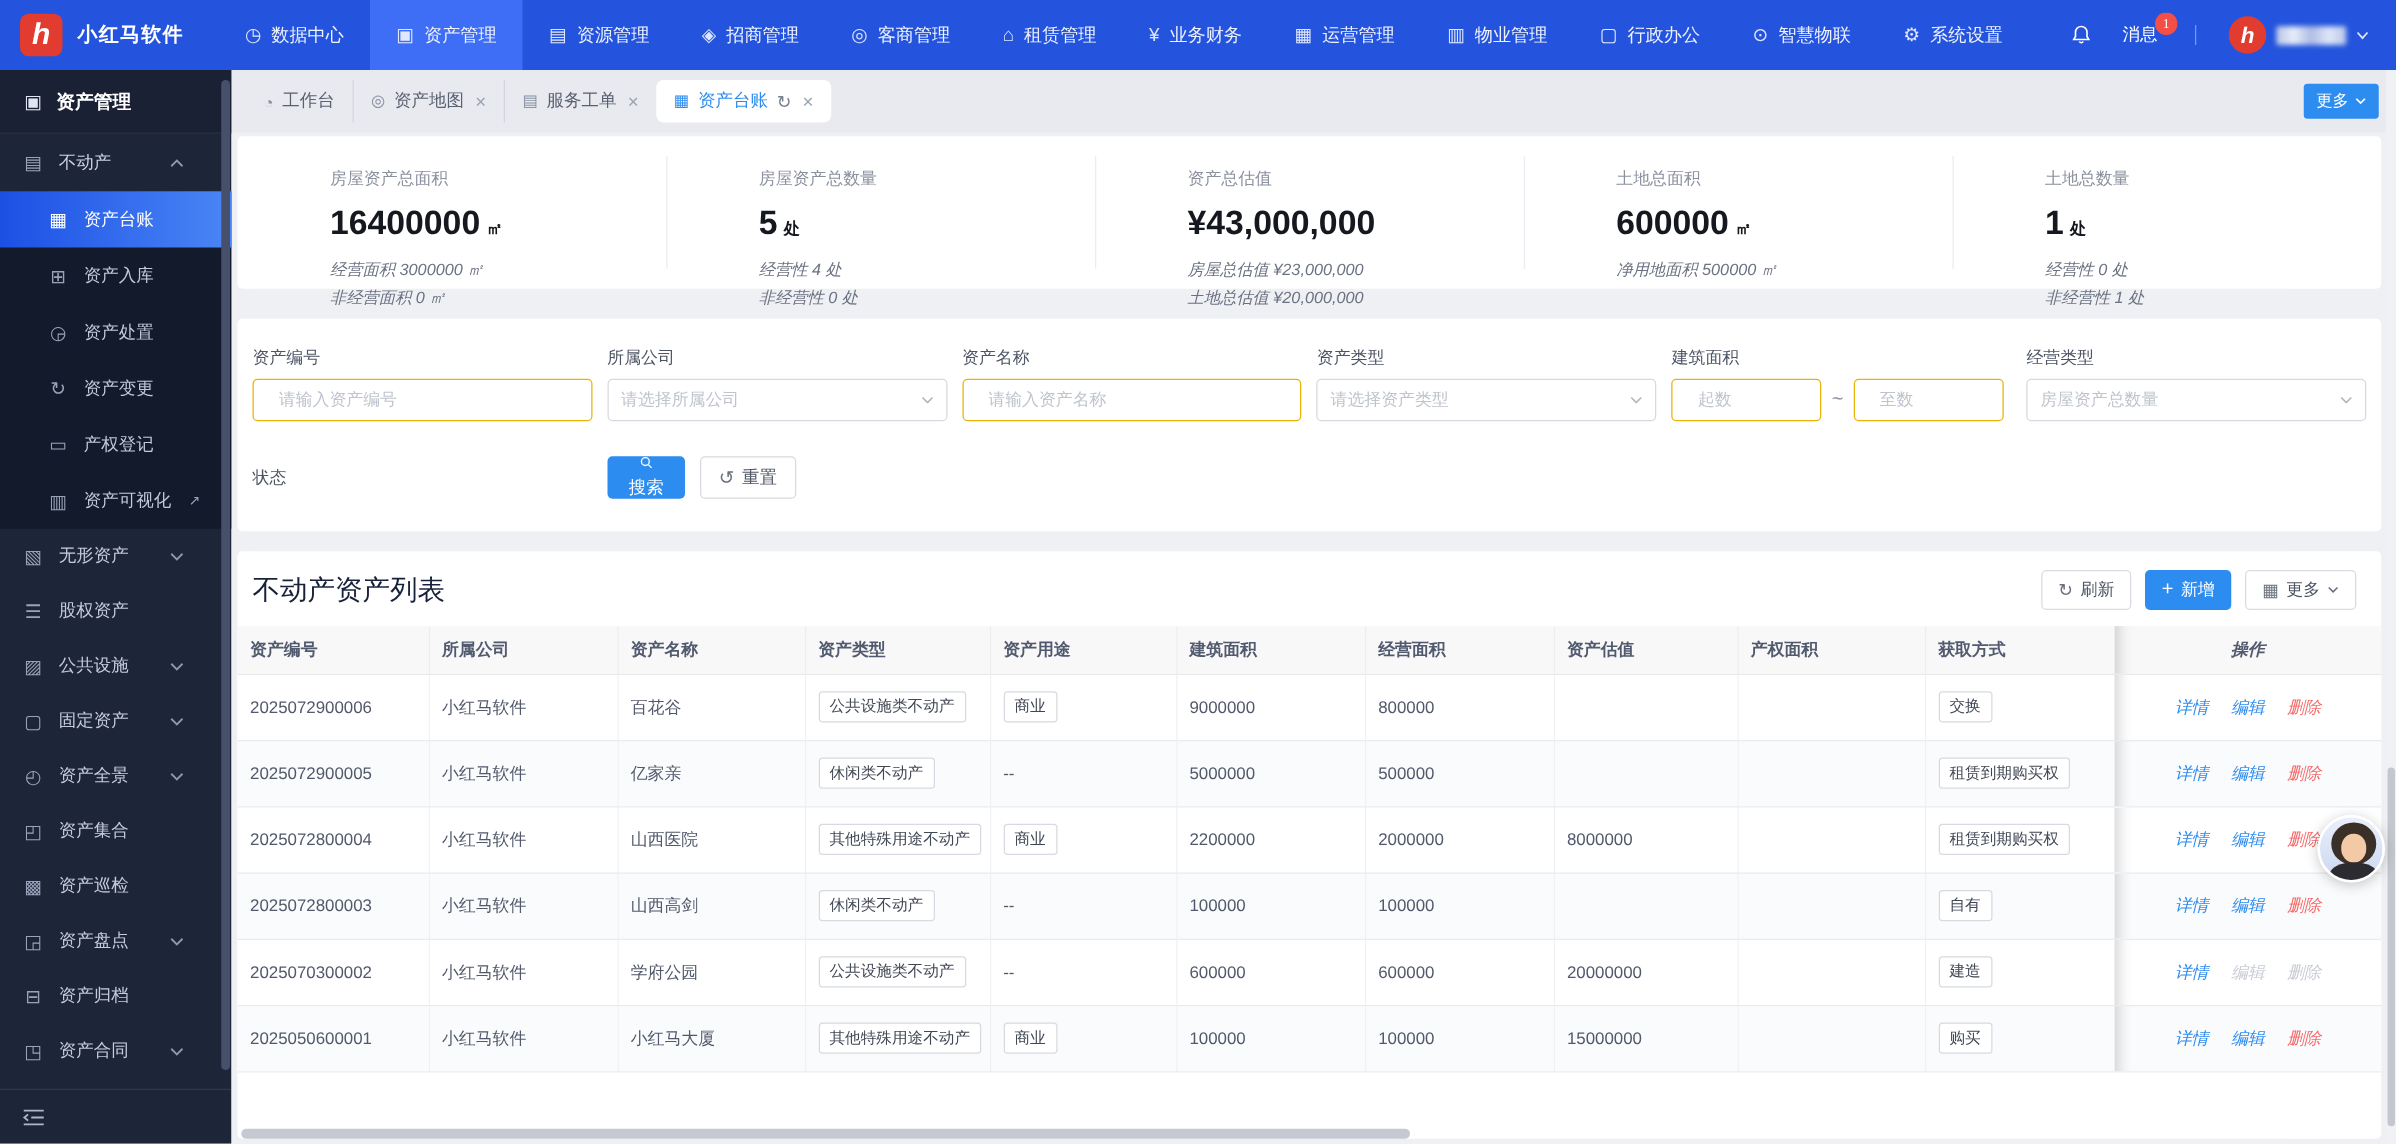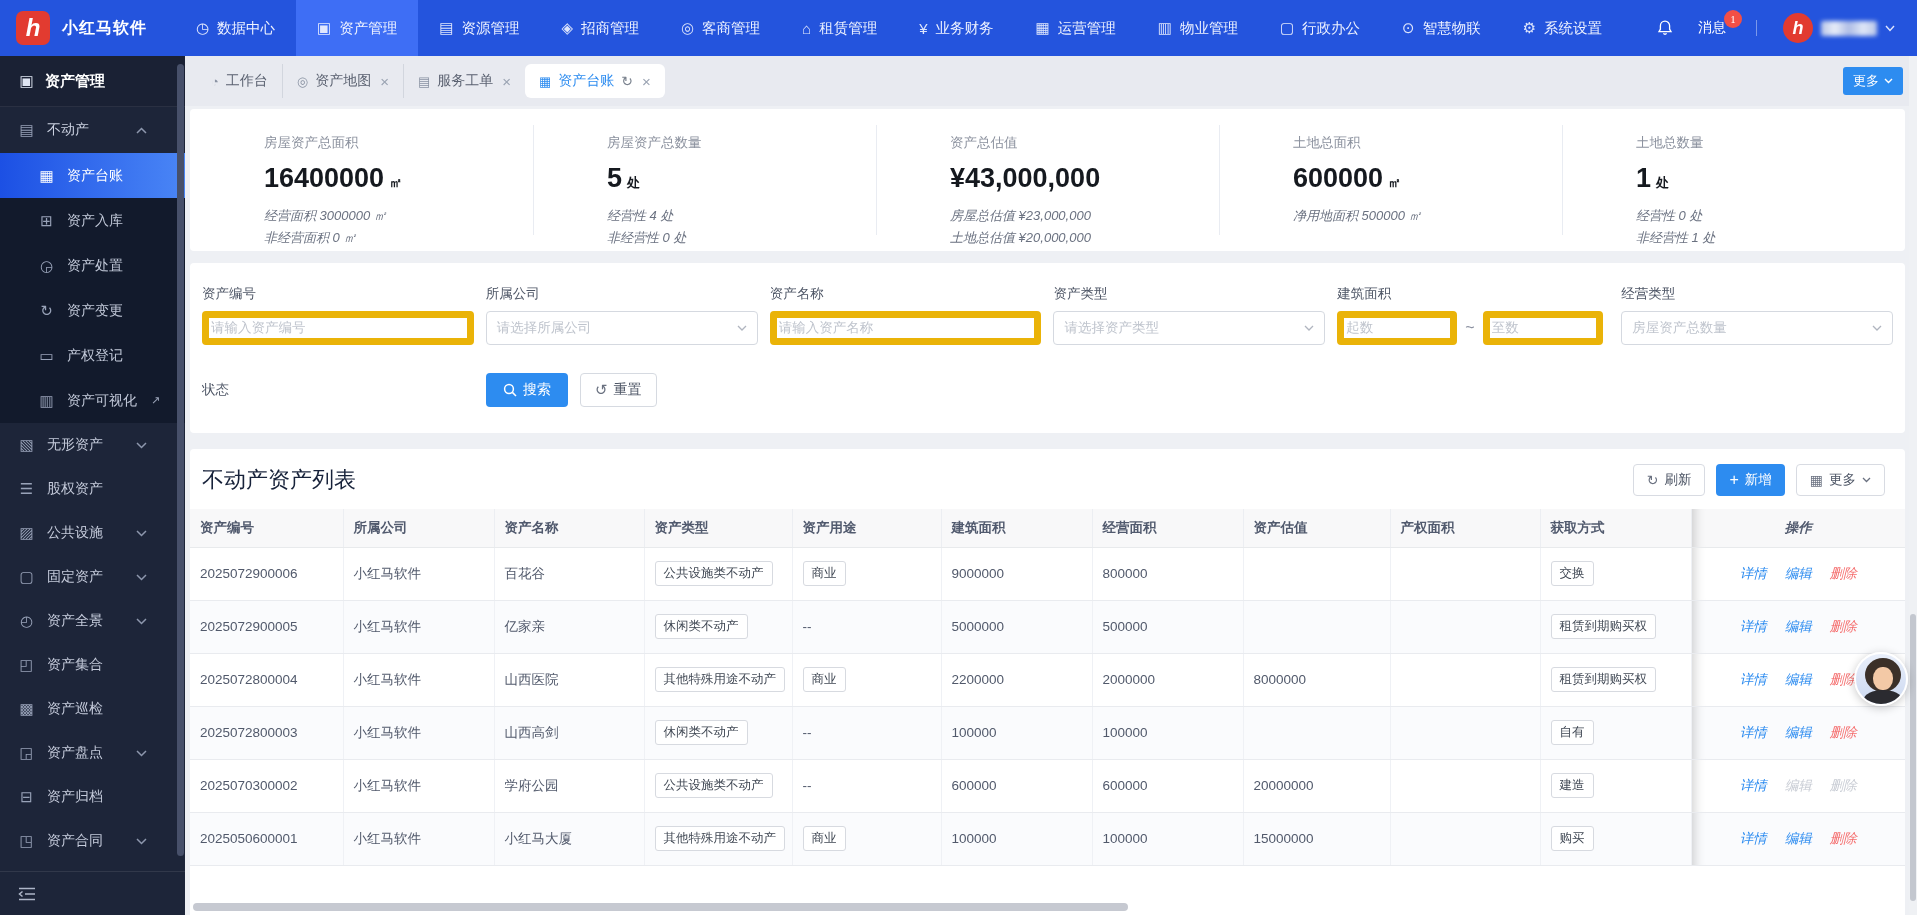--- a/index.html
+++ b/index.html
@@ -51,42 +51,42 @@
   .tab-glyph { font-size:13px; color:#8a93a3; }
   .tab.active .tab-glyph { color:#2d8cf0; }
   .tab-x { font-size:15px; color:#9aa3b2; margin-left:2px; cursor:pointer; }
   .tab-refresh { font-size:14px; color:#7a828e; cursor:pointer; }
   .tabs-more { margin-left:auto; height:28px; background:#2d8cf0; color:#fff; border:none; border-radius:3px; font-size:13px; padding:0 10px; display:flex; align-items:center; gap:5px; cursor:pointer; font-family:inherit; }
 
   .page { flex:1; position:relative; padding:3px 12px 0 5px; overflow:hidden; }
   .card { background:#fff; border-radius:4px; }
 
   
-  .stats { height:142px; display:flex; margin-bottom:12px; }
+  .stats { height:122px; display:flex; margin-bottom:24px; }
   .stat { flex:1; padding:25px 0 0 74px; position:relative; }
   .stat + .stat::before { content:''; position:absolute; left:0; top:16px; bottom:16px; width:1px; background:#e9ecf2; }
   .stat-label { font-size:13.5px; color:#8b919e; }
   .stat-value { margin-top:11px; font-size:27px; font-weight:700; color:#15191f; }
   .stat-unit { font-size:13px; font-weight:700; margin-left:5px; }
   .stat-subs { margin-top:11px; font-size:13px; color:#6a7180; line-height:22px;font-style:italic; }
 
   
   .filters { padding:22px 12px 26px 12px; margin-bottom:16px; }
   .f-row { display:flex; gap:12px; }
   .f-row2 { margin-top:28px; display:flex; gap:12px; align-items:flex-end; }
   .f-field { width:272px; }
   .f-label { font-size:13.5px; color:#4d5565; margin-bottom:8px; }
-  .f-input { width:100%; height:34px; border:7px solid #eab308; border-radius:4px; padding:0 2px; font-size:13.5px; color:#333; font-family:Liberation Serif, serif; outline:none; }
+  .f-input { width:100%; height:34px; border:1px solid #eab308; border-radius:4px; padding:0 20px; font-size:13.5px; color:#333; font-family:Liberation Serif, serif; outline:none; }
   .f-input::placeholder { color:#bfc4cd; }
   .f-select { width:100%; height:34px; border:1px solid #d5d9e0; border-radius:4px; padding:0 10px; font-size:13.5px; color:#bfc4cd; display:flex; align-items:center; justify-content:space-between; cursor:pointer; background:#fff; }
   .f-range { display:flex; align-items:center; gap:8px; }
   .f-range .f-input { width:120px; }
   .range-sep { color:#8a90a0; }
   .btn { height:34px; border-radius:4px; font-size:14px; display:flex; align-items:center; gap:6px; cursor:pointer; font-family:inherit; border:none; }
-  .btn-search { background:#2d8cf0; color:#fff; padding:0 17px; }
+  .btn-search { background:#2d8cf0; color:#fff; padding:0 17px;flex-direction:column; }
   .btn-reset { background:#fff; border:1px solid #d6dae1; color:#4d5565; padding:0 14px; }
   .btn-reset .g { font-size:15px; color:#6a7180; }
 
   
   .tablecard { height:470px; }
   .tc-header { display:flex; align-items:center; padding:15px 20px 13px 12px; }
   .tc-title { font-size:22px; font-weight:400; color:#17223a; }
   .tc-actions { margin-left:auto; display:flex; gap:11px; }
   .btn-sm { height:32px; border-radius:4px; font-size:13.5px; padding:0 13px; display:flex; align-items:center; gap:6px; background:#fff; border:1px solid #d8dbe2; color:#4d5565; cursor:pointer; font-family:inherit; }
   .btn-sm .g { font-size:14px; color:#6a7180; }

